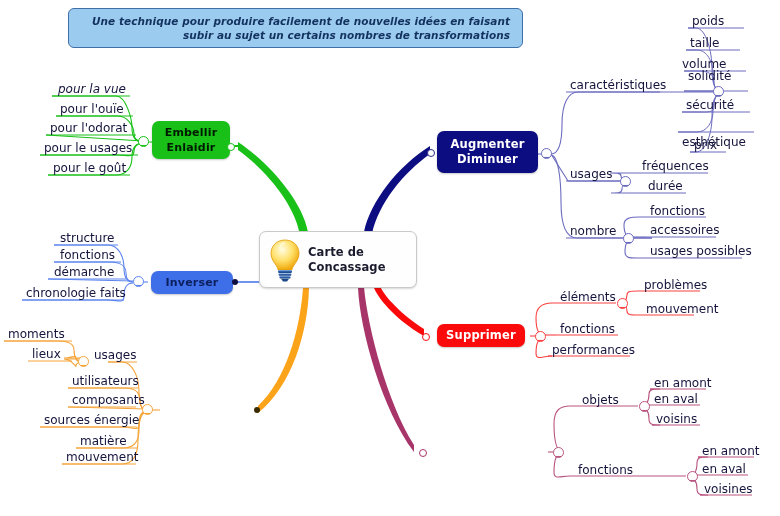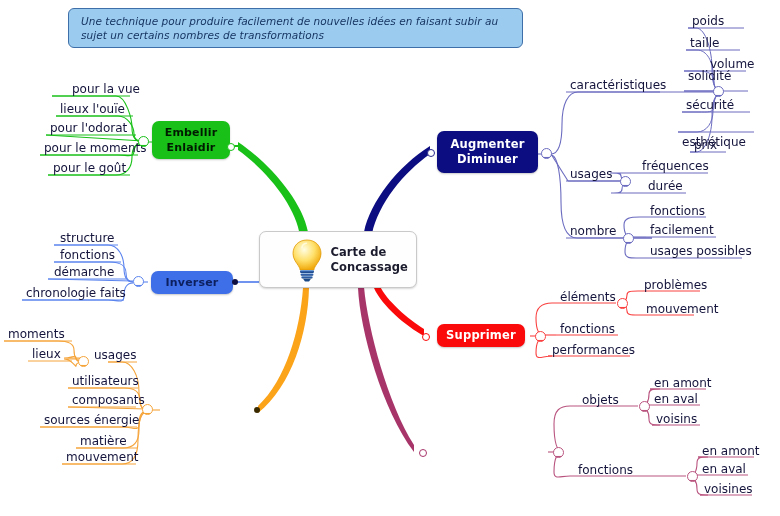--- a/index.html
+++ b/index.html
@@ -11,21 +11,20 @@
   #canvas{position:absolute;left:0;top:0;width:780px;height:516px;}
   svg.links{position:absolute;left:0;top:0;width:780px;height:516px;pointer-events:none;}
 
   
   .central{
     position:absolute;left:259px;top:231px;width:158px;height:57px;
     background:#fefefe;border:1px solid #c9c9c9;border-radius:7px;
     box-shadow:0 1px 2px rgba(0,0,0,.16);
     display:flex;align-items:center;gap:6px;padding:0 8px;box-sizing:border-box;
     z-index:6;
-    justify-content:flex-end;
   }
   .central .title{
     font-size:11.5px;color:#1b1b2e;font-weight:600;line-height:15px;
     letter-spacing:.1px;white-space:pre-line;
   }
   .bulb{width:34px;height:44px;position:relative;flex:0 0 34px;}
 
   
   .mnode{
     position:absolute;border-radius:7px;display:flex;flex-direction:column;
@@ -41,22 +40,22 @@
     line-height:13px;z-index:4;padding:0 2px 1px 2px;
   }
 
   
   .note{
     position:absolute;left:68px;top:8px;width:455px;height:40px;
     background:#9ccbf0;border:1px solid #3f6fa8;border-radius:6px;
     box-sizing:border-box;padding:5px 12px;z-index:7;
   }
   .note p{
-    margin:0;font-style:italic;font-weight:normal;font-size:10.5px;
-    color:#13325e;line-height:14px;letter-spacing:.05px;
+    margin:0;font-style:italic;font-weight:bold;font-size:10.5px;
+    color:#13325e;line-height:14px;letter-spacing:.05px;text-align:right;
   }
 
   
   .tog{
     position:absolute;width:11px;height:11px;border-radius:50%;
     background:#ffffff;box-sizing:border-box;z-index:6;
   }
   .tog::after{
     content:"";position:absolute;left:2px;top:4.5px;width:7px;height:1px;
   }
@@ -336,54 +335,54 @@
   <div class="dot" style="left:419px;top:449px;background:#ffffff;border:1.3px solid #a8356a;"></div>
   <div class="tog" style="left:639px;top:401px;border:1.3px solid #b9547f;"></div>
   <div class="tog" style="left:639px;top:401px;border:none;background:transparent;"><svg width="11" height="11">
         <line x1="3" y1="5.5" x2="8" y2="5.5" stroke="#b9547f" stroke-width="1.1"></line>
       </svg></div>
   <div class="tog" style="left:687px;top:471px;border:1.3px solid #b9547f;"></div>
   <div class="tog" style="left:687px;top:471px;border:none;background:transparent;"><svg width="11" height="11">
         <line x1="3" y1="5.5" x2="8" y2="5.5" stroke="#b9547f" stroke-width="1.1"></line>
       </svg></div>
 
-  <div class="leaf" style="left:70px;top:83px;">pour la vue</div>
-  <div class="leaf" style="left:58px;top:103px;">lieux l'ouïe</div>
+  <div class="leaf" style="left:56px;top:83px;font-style:italic;">pour la vue</div>
+  <div class="leaf" style="left:58px;top:103px;">pour l'ouïe</div>
   <div class="leaf" style="left:48px;top:122px;">pour l'odorat</div>
-  <div class="leaf" style="left:42px;top:142px;">pour le moments</div>
+  <div class="leaf" style="left:42px;top:142px;">pour le usages</div>
   <div class="leaf" style="left:51px;top:162px;">pour le goût</div>
 
   <div class="leaf" style="left:58px;top:232px;">structure</div>
   <div class="leaf" style="left:58px;top:249px;">fonctions</div>
   <div class="leaf" style="left:52px;top:266px;">démarche</div>
   <div class="leaf" style="left:24px;top:287px;">chronologie faits</div>
 
   <div class="leaf" style="left:92px;top:349px;">usages</div>
   <div class="leaf" style="left:6px;top:328px;">moments</div>
   <div class="leaf" style="left:30px;top:348px;">lieux</div>
   <div class="leaf" style="left:70px;top:375px;">utilisateurs</div>
   <div class="leaf" style="left:70px;top:394px;">composants</div>
   <div class="leaf" style="left:42px;top:414px;">sources énergie</div>
   <div class="leaf" style="left:78px;top:435px;">matière</div>
   <div class="leaf" style="left:64px;top:451px;">mouvement</div>
 
   <div class="leaf" style="left:568px;top:79px;">caractéristiques</div>
   <div class="leaf" style="left:690px;top:15px;">poids</div>
   <div class="leaf" style="left:688px;top:37px;">taille</div>
-  <div class="leaf" style="left:708px;top:58px;">volume</div>
+  <div class="leaf" style="left:680px;top:58px;">volume</div>
   <div class="leaf" style="left:686px;top:70px;">solidité</div>
   <div class="leaf" style="left:684px;top:99px;">sécurité</div>
   <div class="leaf" style="left:680px;top:136px;">esthétique</div>
   <div class="leaf" style="left:692px;top:139px;">prix</div>
   <div class="leaf" style="left:568px;top:168px;">usages</div>
   <div class="leaf" style="left:640px;top:160px;">fréquences</div>
   <div class="leaf" style="left:646px;top:180px;">durée</div>
   <div class="leaf" style="left:568px;top:225px;">nombre</div>
   <div class="leaf" style="left:648px;top:205px;">fonctions</div>
-  <div class="leaf" style="left:648px;top:224px;">facilement</div>
+  <div class="leaf" style="left:648px;top:224px;">accessoires</div>
   <div class="leaf" style="left:648px;top:245px;">usages possibles</div>
 
   <div class="leaf" style="left:558px;top:291px;">éléments</div>
   <div class="leaf" style="left:642px;top:279px;">problèmes</div>
   <div class="leaf" style="left:644px;top:303px;">mouvement</div>
   <div class="leaf" style="left:558px;top:323px;">fonctions</div>
   <div class="leaf" style="left:550px;top:344px;">performances</div>
 
   <div class="leaf" style="left:580px;top:394px;">objets</div>
   <div class="leaf" style="left:652px;top:377px;">en amont</div>

